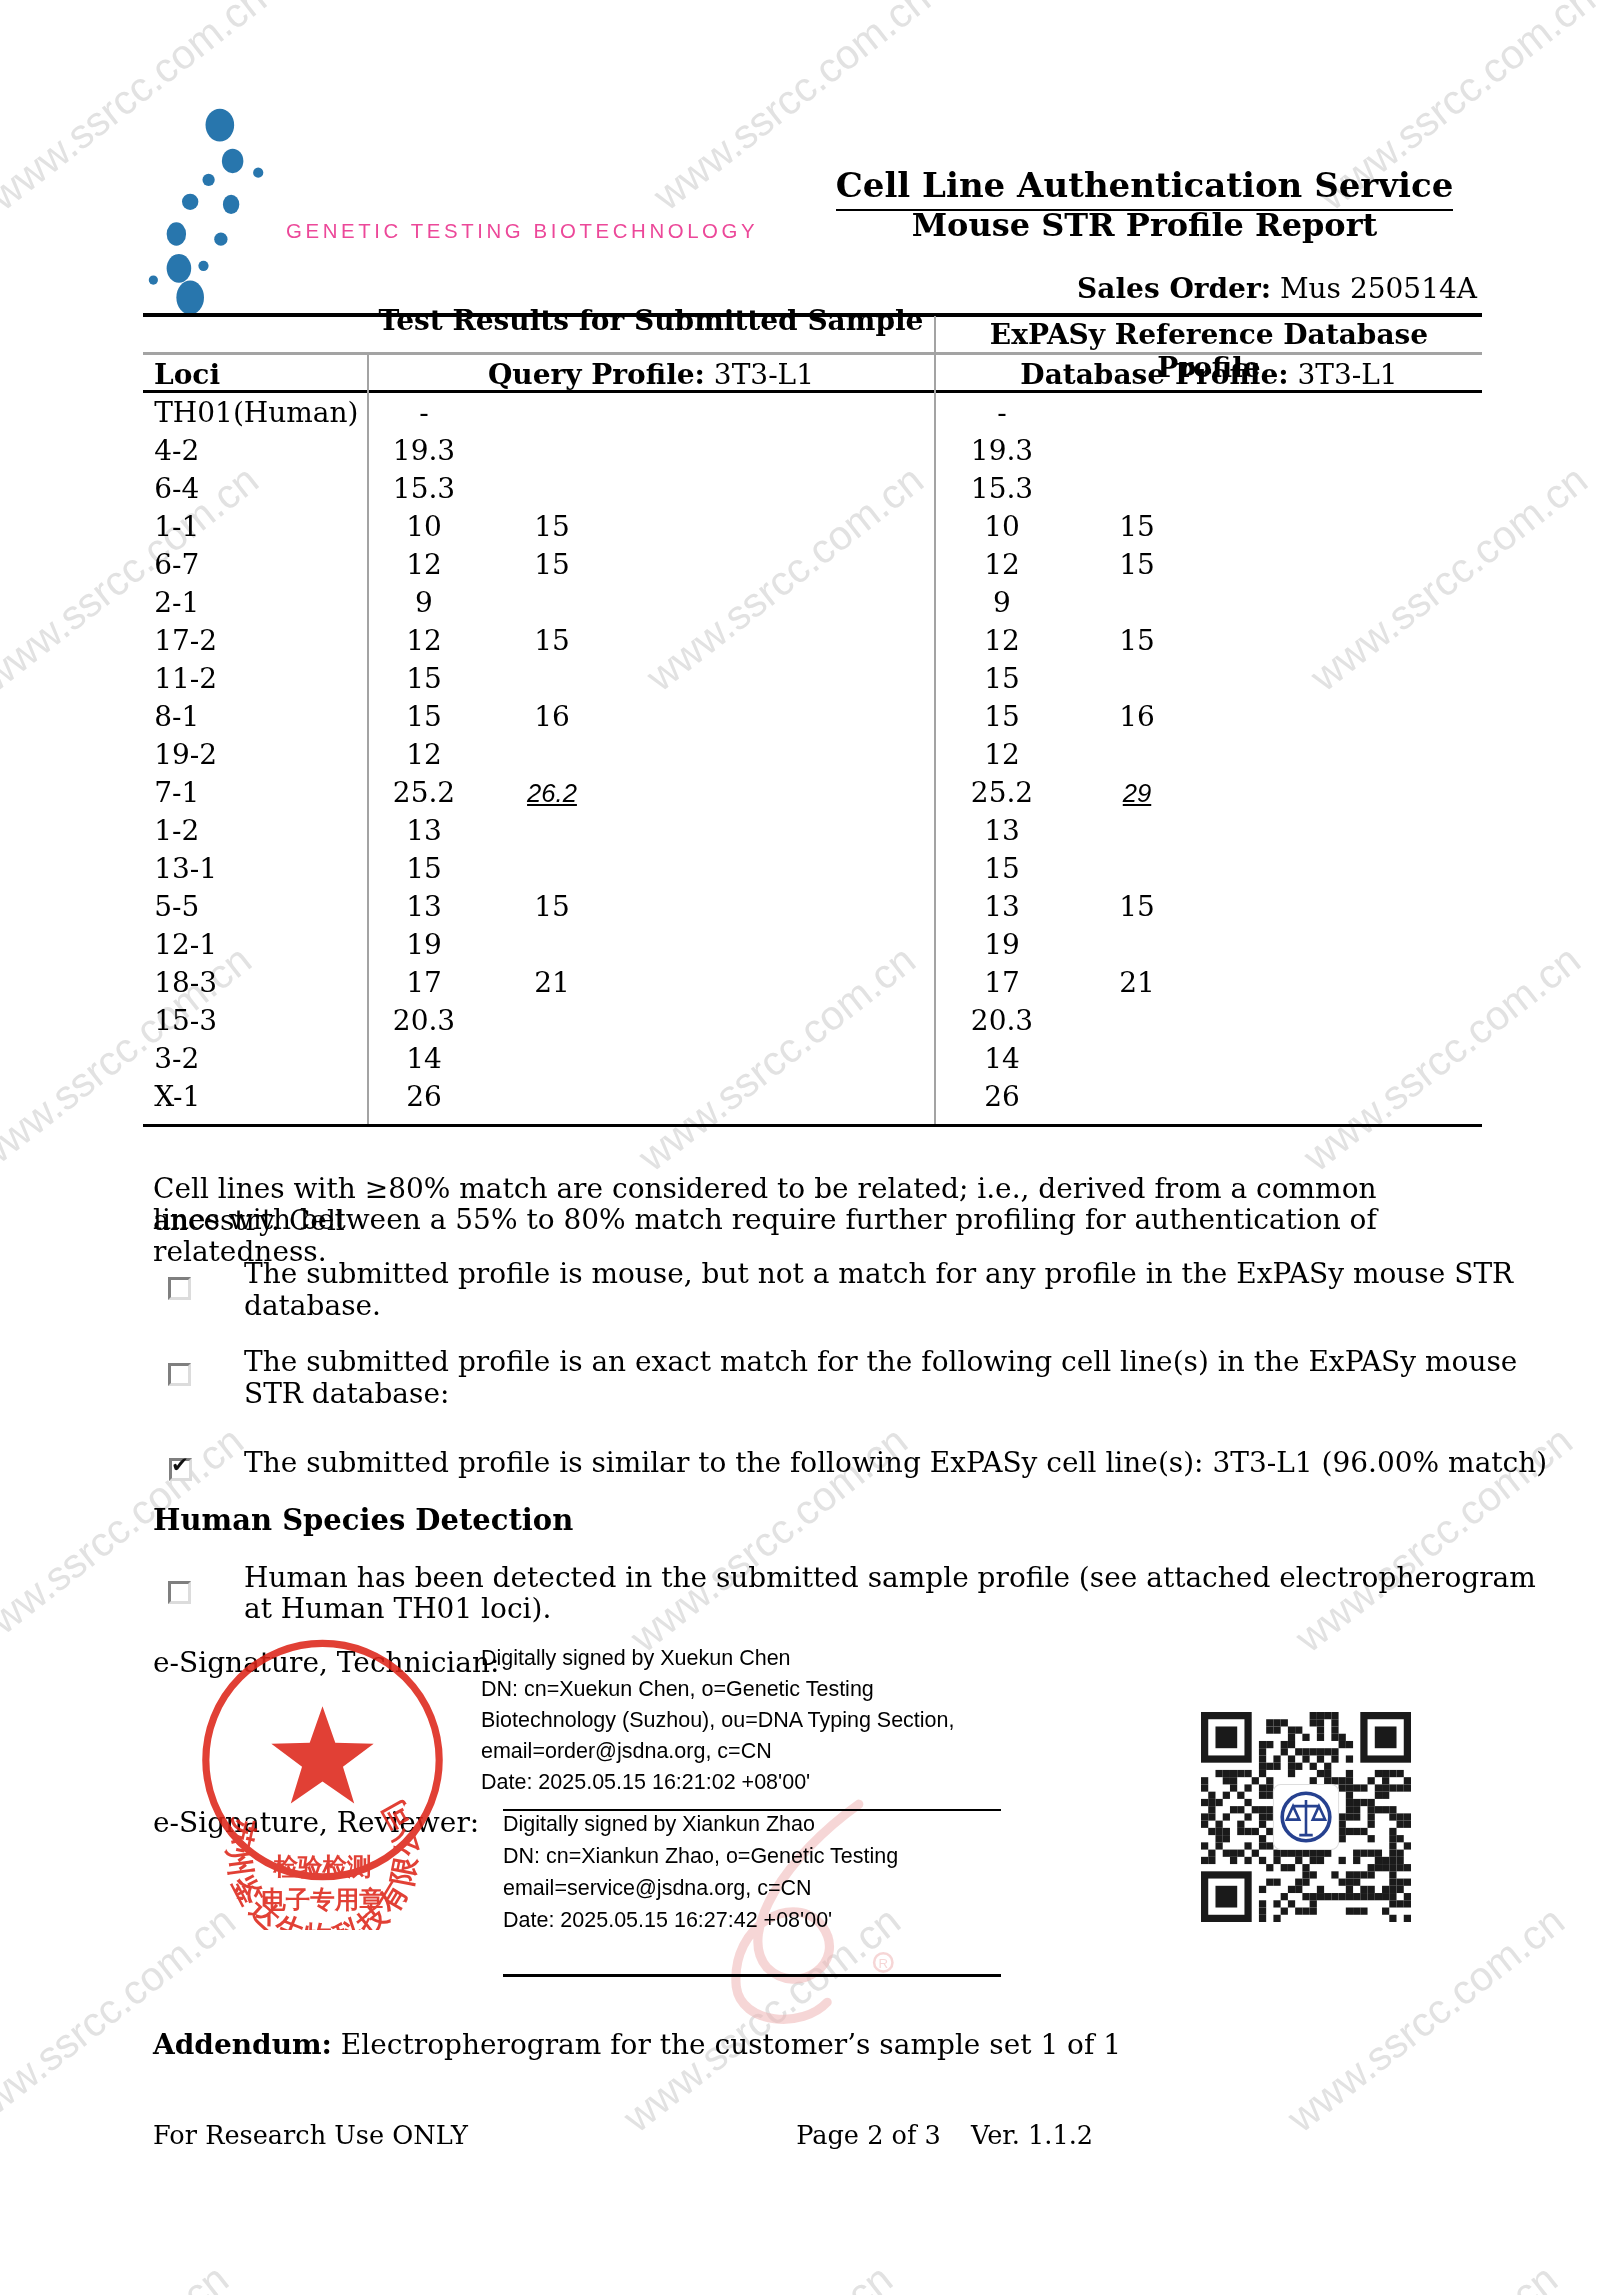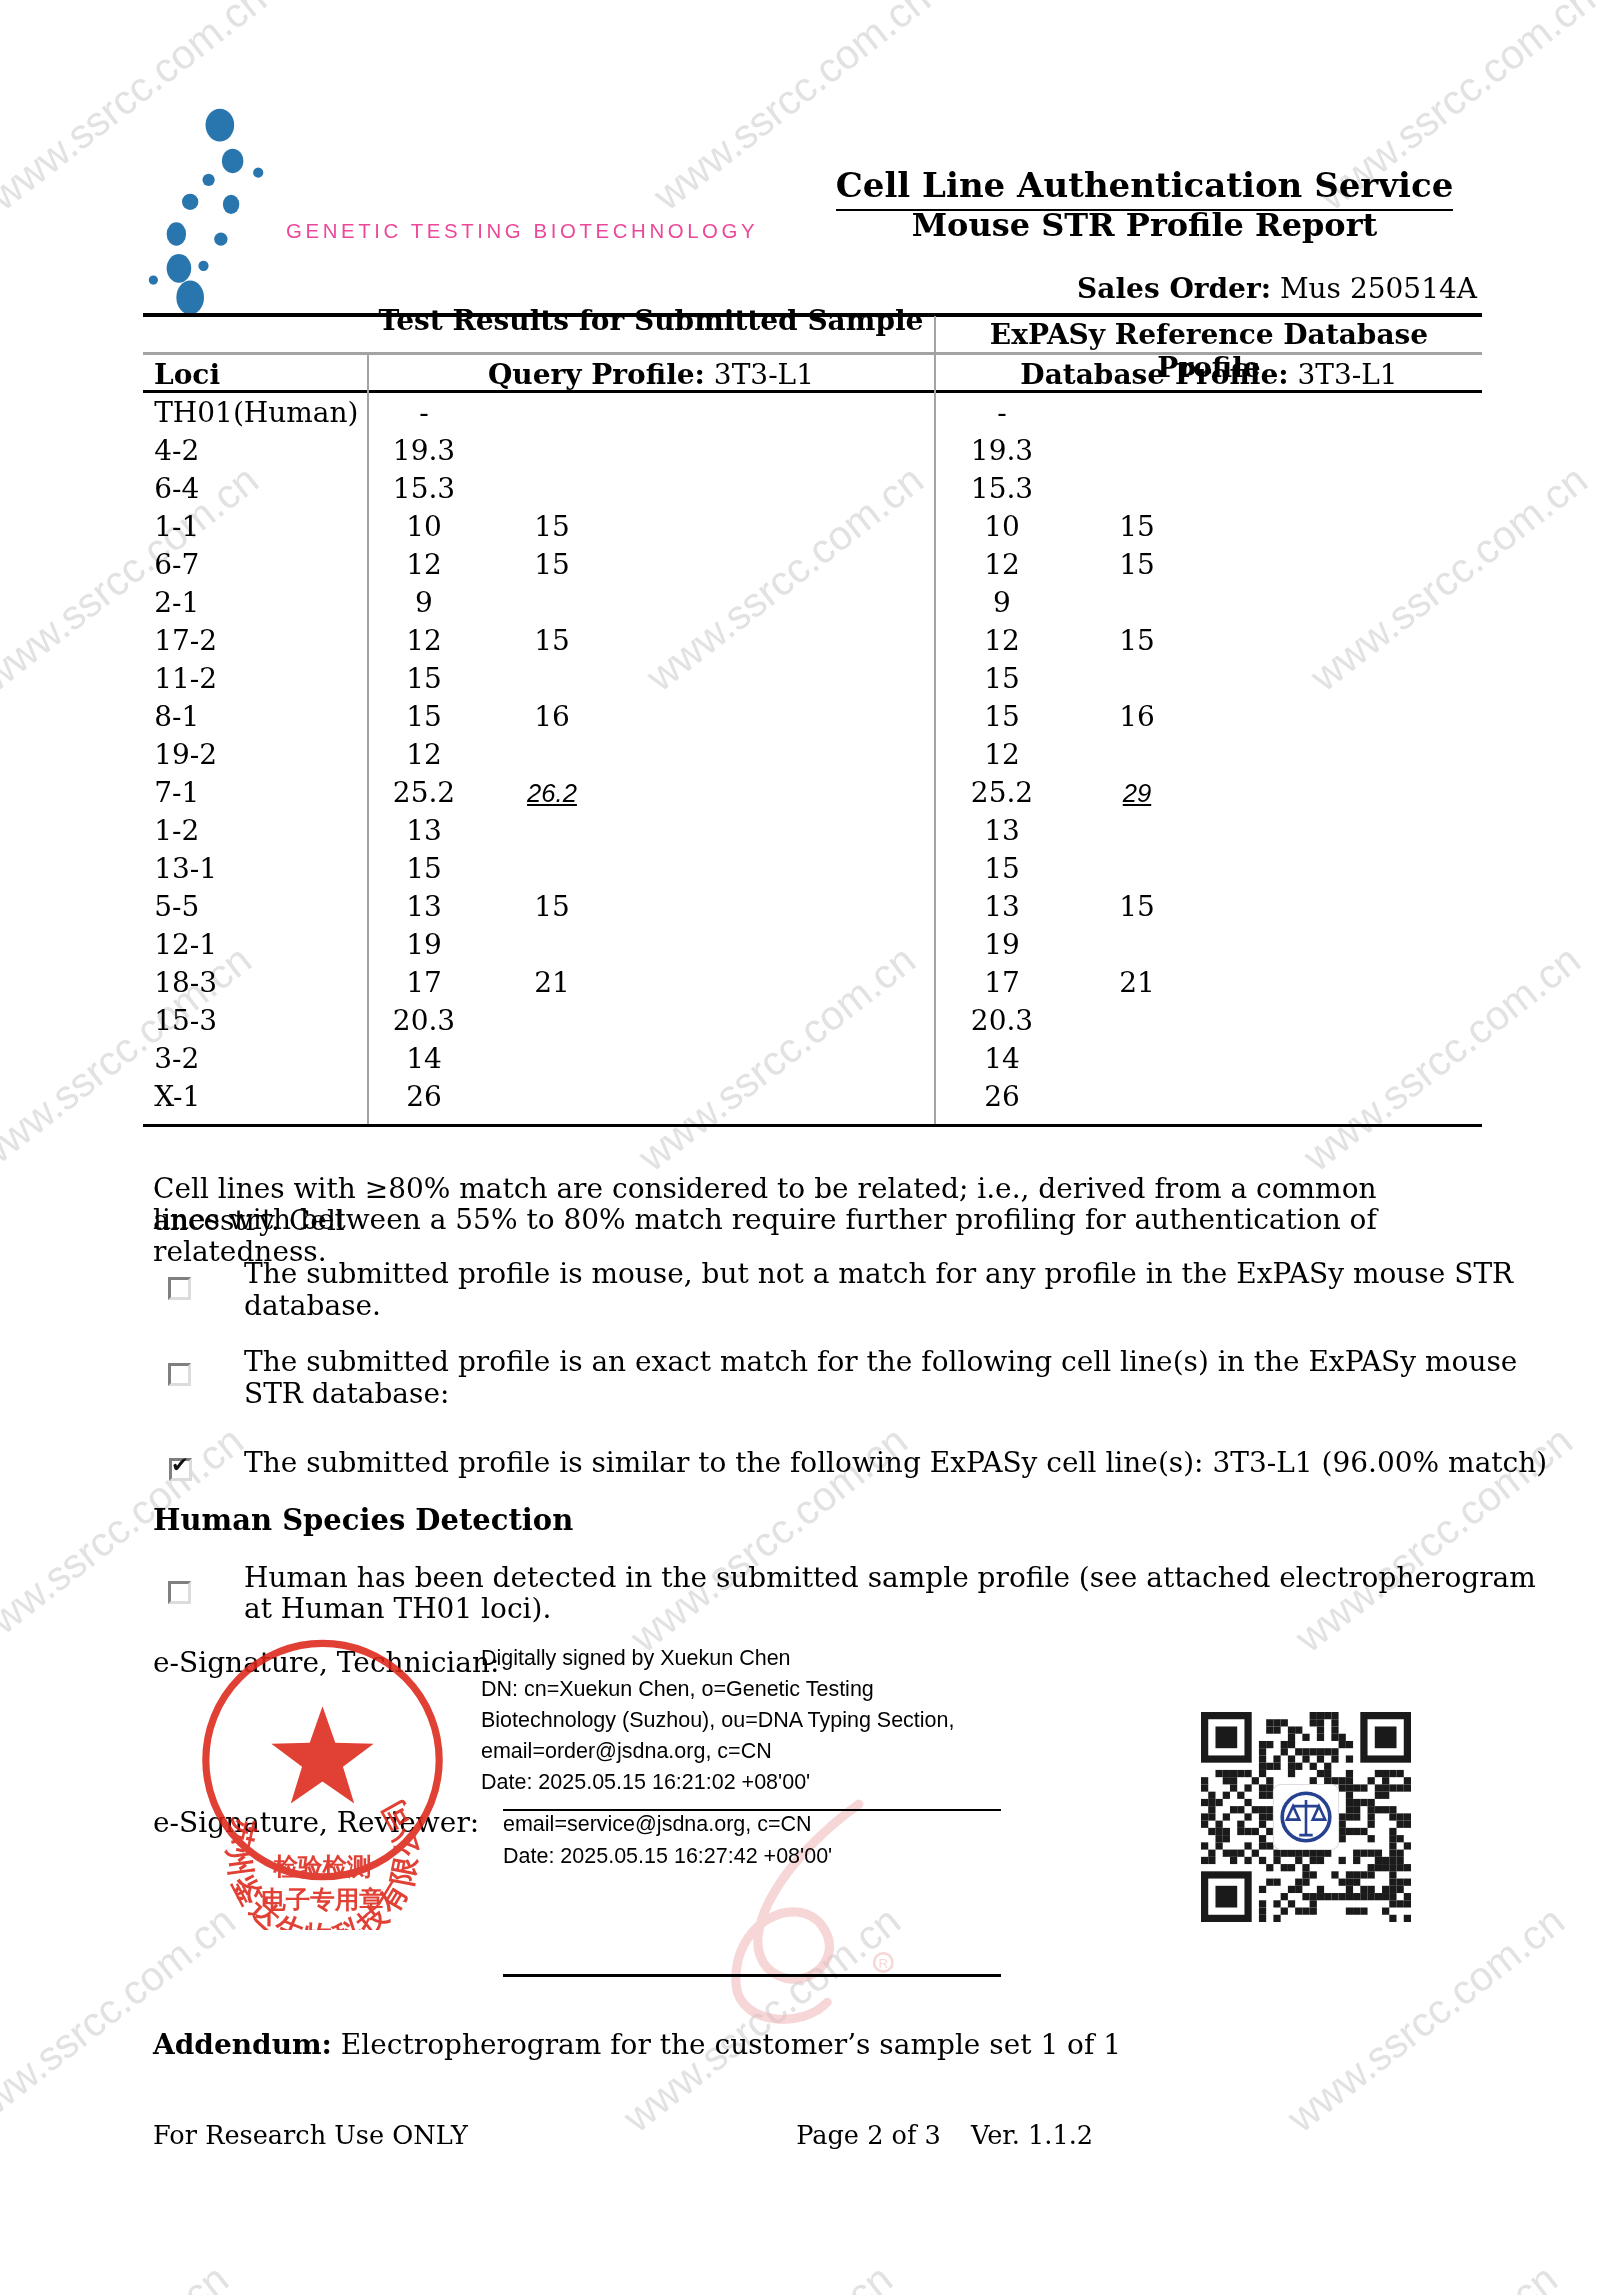--- a/index.html
+++ b/index.html
@@ -275,20 +275,22 @@
       <div>Digitally signed by Xuekun Chen</div>
       <div>DN: cn=Xuekun Chen, o=Genetic Testing</div>
       <div>Biotechnology (Suzhou), ou=DNA Typing Section,</div>
       <div>email=order@jsdna.org, c=CN</div>
       <div>Date: 2025.05.15 16:21:02 +08'00'</div>
     </div>
     <div class="hline" style="left:503px;top:1809px;width:498px;height:2px;z-index:3;"></div>
 
     <div class="abs" style="left:153px;top:1806px;font-size:28px;z-index:3;">e-Signature, Reviewer:</div>
     <div class="abs sigblock" style="left:503px;top:1808px;z-index:3;line-height:32px;">
+      <div>Digitally signed by Xiankun Zhao</div>
+      <div>DN: cn=Xiankun Zhao, o=Genetic Testing</div>
       <div>email=service@jsdna.org, c=CN</div>
       <div>Date: 2025.05.15 16:27:42 +08'00'</div>
     </div>
     <div class="hline" style="left:503px;top:1974px;width:498px;height:2.6px;z-index:3;"></div>
 
     <svg class="abs" style="left:192px;top:1628px;z-index:4;" width="261" height="302" viewBox="0 0 510 590" opacity="0.87">
       <circle cx="255" cy="258" r="228" fill="none" stroke="#dd2418" stroke-width="14"></circle>
       <polygon points="255,153 280,224 355,226 295,271 317,343 255,300 193,343 215,271 155,226 230,224" fill="#dd2418"></polygon>
       <path id="stampArc" d="M 97 349 A 182 182 0 1 0 413 349" fill="none"></path>
       <text font-size="56" font-weight="bold" fill="#dd2418" letter-spacing="8" font-family="DejaVu Sans,sans-serif">

